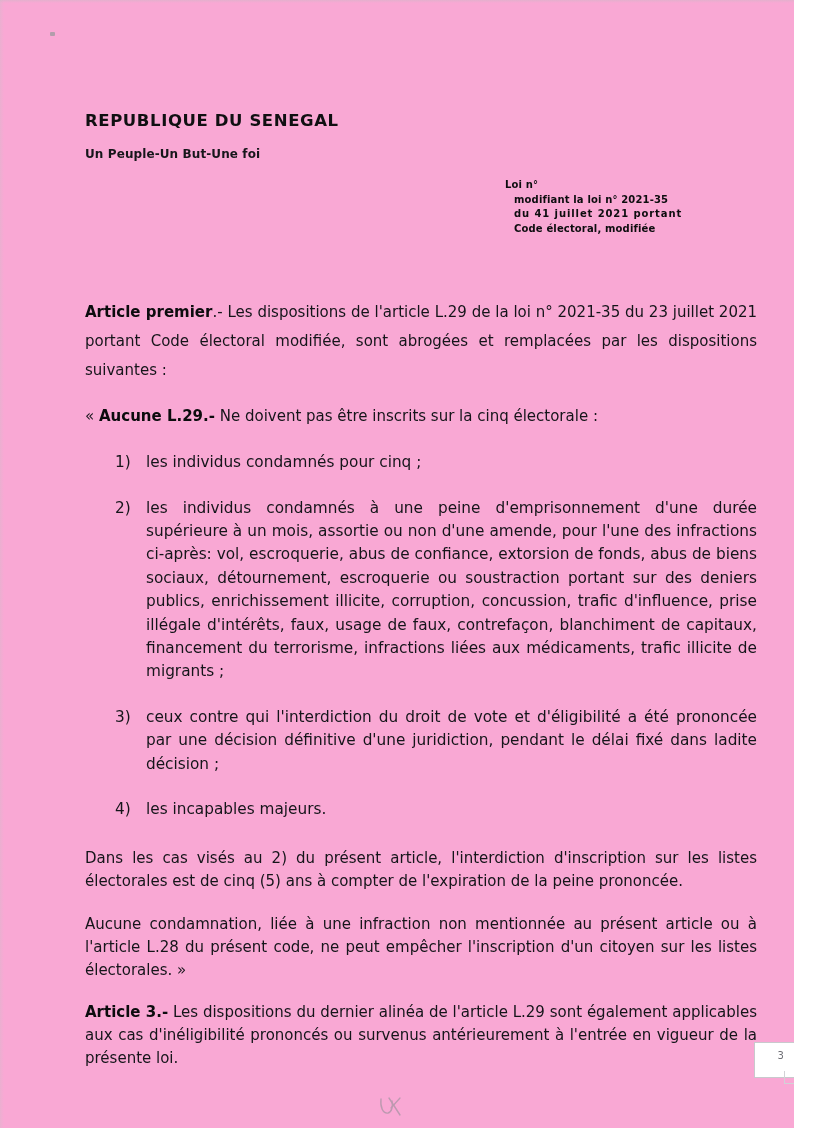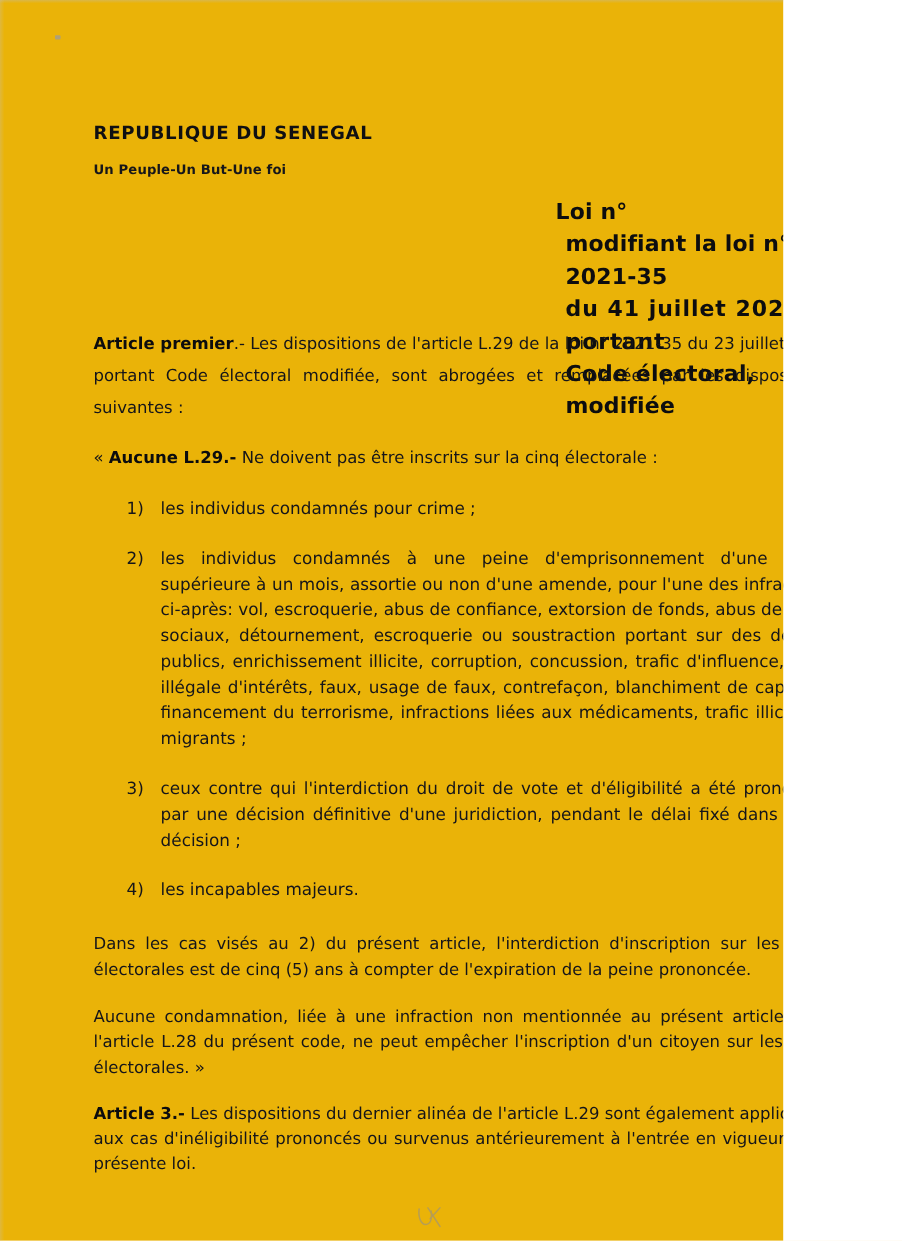--- a/index.html
+++ b/index.html
@@ -4,23 +4,23 @@
 <title>Loi modifiant la loi n° 2021-35 portant Code électoral</title>
 <style>
   html, body {
     margin: 0;
     padding: 0;
     background: #ffffff;
   }
 
   .page {
     position: relative;
-    width: 712px;
+    width: 794px;
     height: 1128px;
-    background: #eab308;
+    background: #f9a8d4;
     overflow: hidden;
     font-family: "DejaVu Sans", "Liberation Sans", sans-serif;
     color: #0f0f10;
     -webkit-font-smoothing: antialiased;
   }
 
   
   .scan-speck {
     position: absolute;
     left: 50px;
@@ -77,21 +77,21 @@
     color: #16161a;
   }
 
   
   .title-block {
     position: absolute;
     left: 505px;
     top: 178px;
     width: 275px;
     font-weight: 700;
-    font-size: 20px;
+    font-size: 10px;
     line-height: 1.47;
     letter-spacing: 0.15px;
     color: #0d0d0f;
   }
 
   .title-block .t-line1 { margin-left: 0px; }
   .title-block .t-line2,
   .title-block .t-line3,
   .title-block .t-line4 { margin-left: 9px; }
   .title-block .t-line3 { letter-spacing: 0.9px; }
@@ -258,21 +258,21 @@
 
     <p class="para para-quoted-head">
       <span class="quote-mark">« </span><span class="lead">Aucune L.29.-</span><span> Ne doivent pas être inscrits sur la cinq électorale :</span>
     </p>
 
     <div class="list-wrap">
       <ol class="clause-list">
 
         <li class="clause-item">
           <span class="clause-num">1)</span>
-          <span class="clause-body">les individus condamnés pour crime ;</span>
+          <span class="clause-body">les individus condamnés pour cinq ;</span>
         </li>
 
         <li class="clause-item">
           <span class="clause-num">2)</span>
           <span class="clause-body">les individus condamnés à une peine d'emprisonnement d'une durée supérieure à un mois, assortie ou non d'une amende, pour l'une des infractions ci-après: vol, escroquerie, abus de confiance, extorsion de fonds, abus de biens sociaux, détournement, escroquerie ou soustraction portant sur des deniers publics, enrichissement illicite, corruption, concussion, trafic d'influence, prise illégale d'intérêts, faux, usage de faux, contrefaçon, blanchiment de capitaux, financement du terrorisme, infractions liées aux médicaments, trafic illicite de migrants ;</span>
         </li>
 
         <li class="clause-item">
           <span class="clause-num">3)</span>
           <span class="clause-body">ceux contre qui l'interdiction du droit de vote et d'éligibilité a été prononcée par une décision définitive d'une juridiction, pendant le délai fixé dans ladite décision ;</span>

